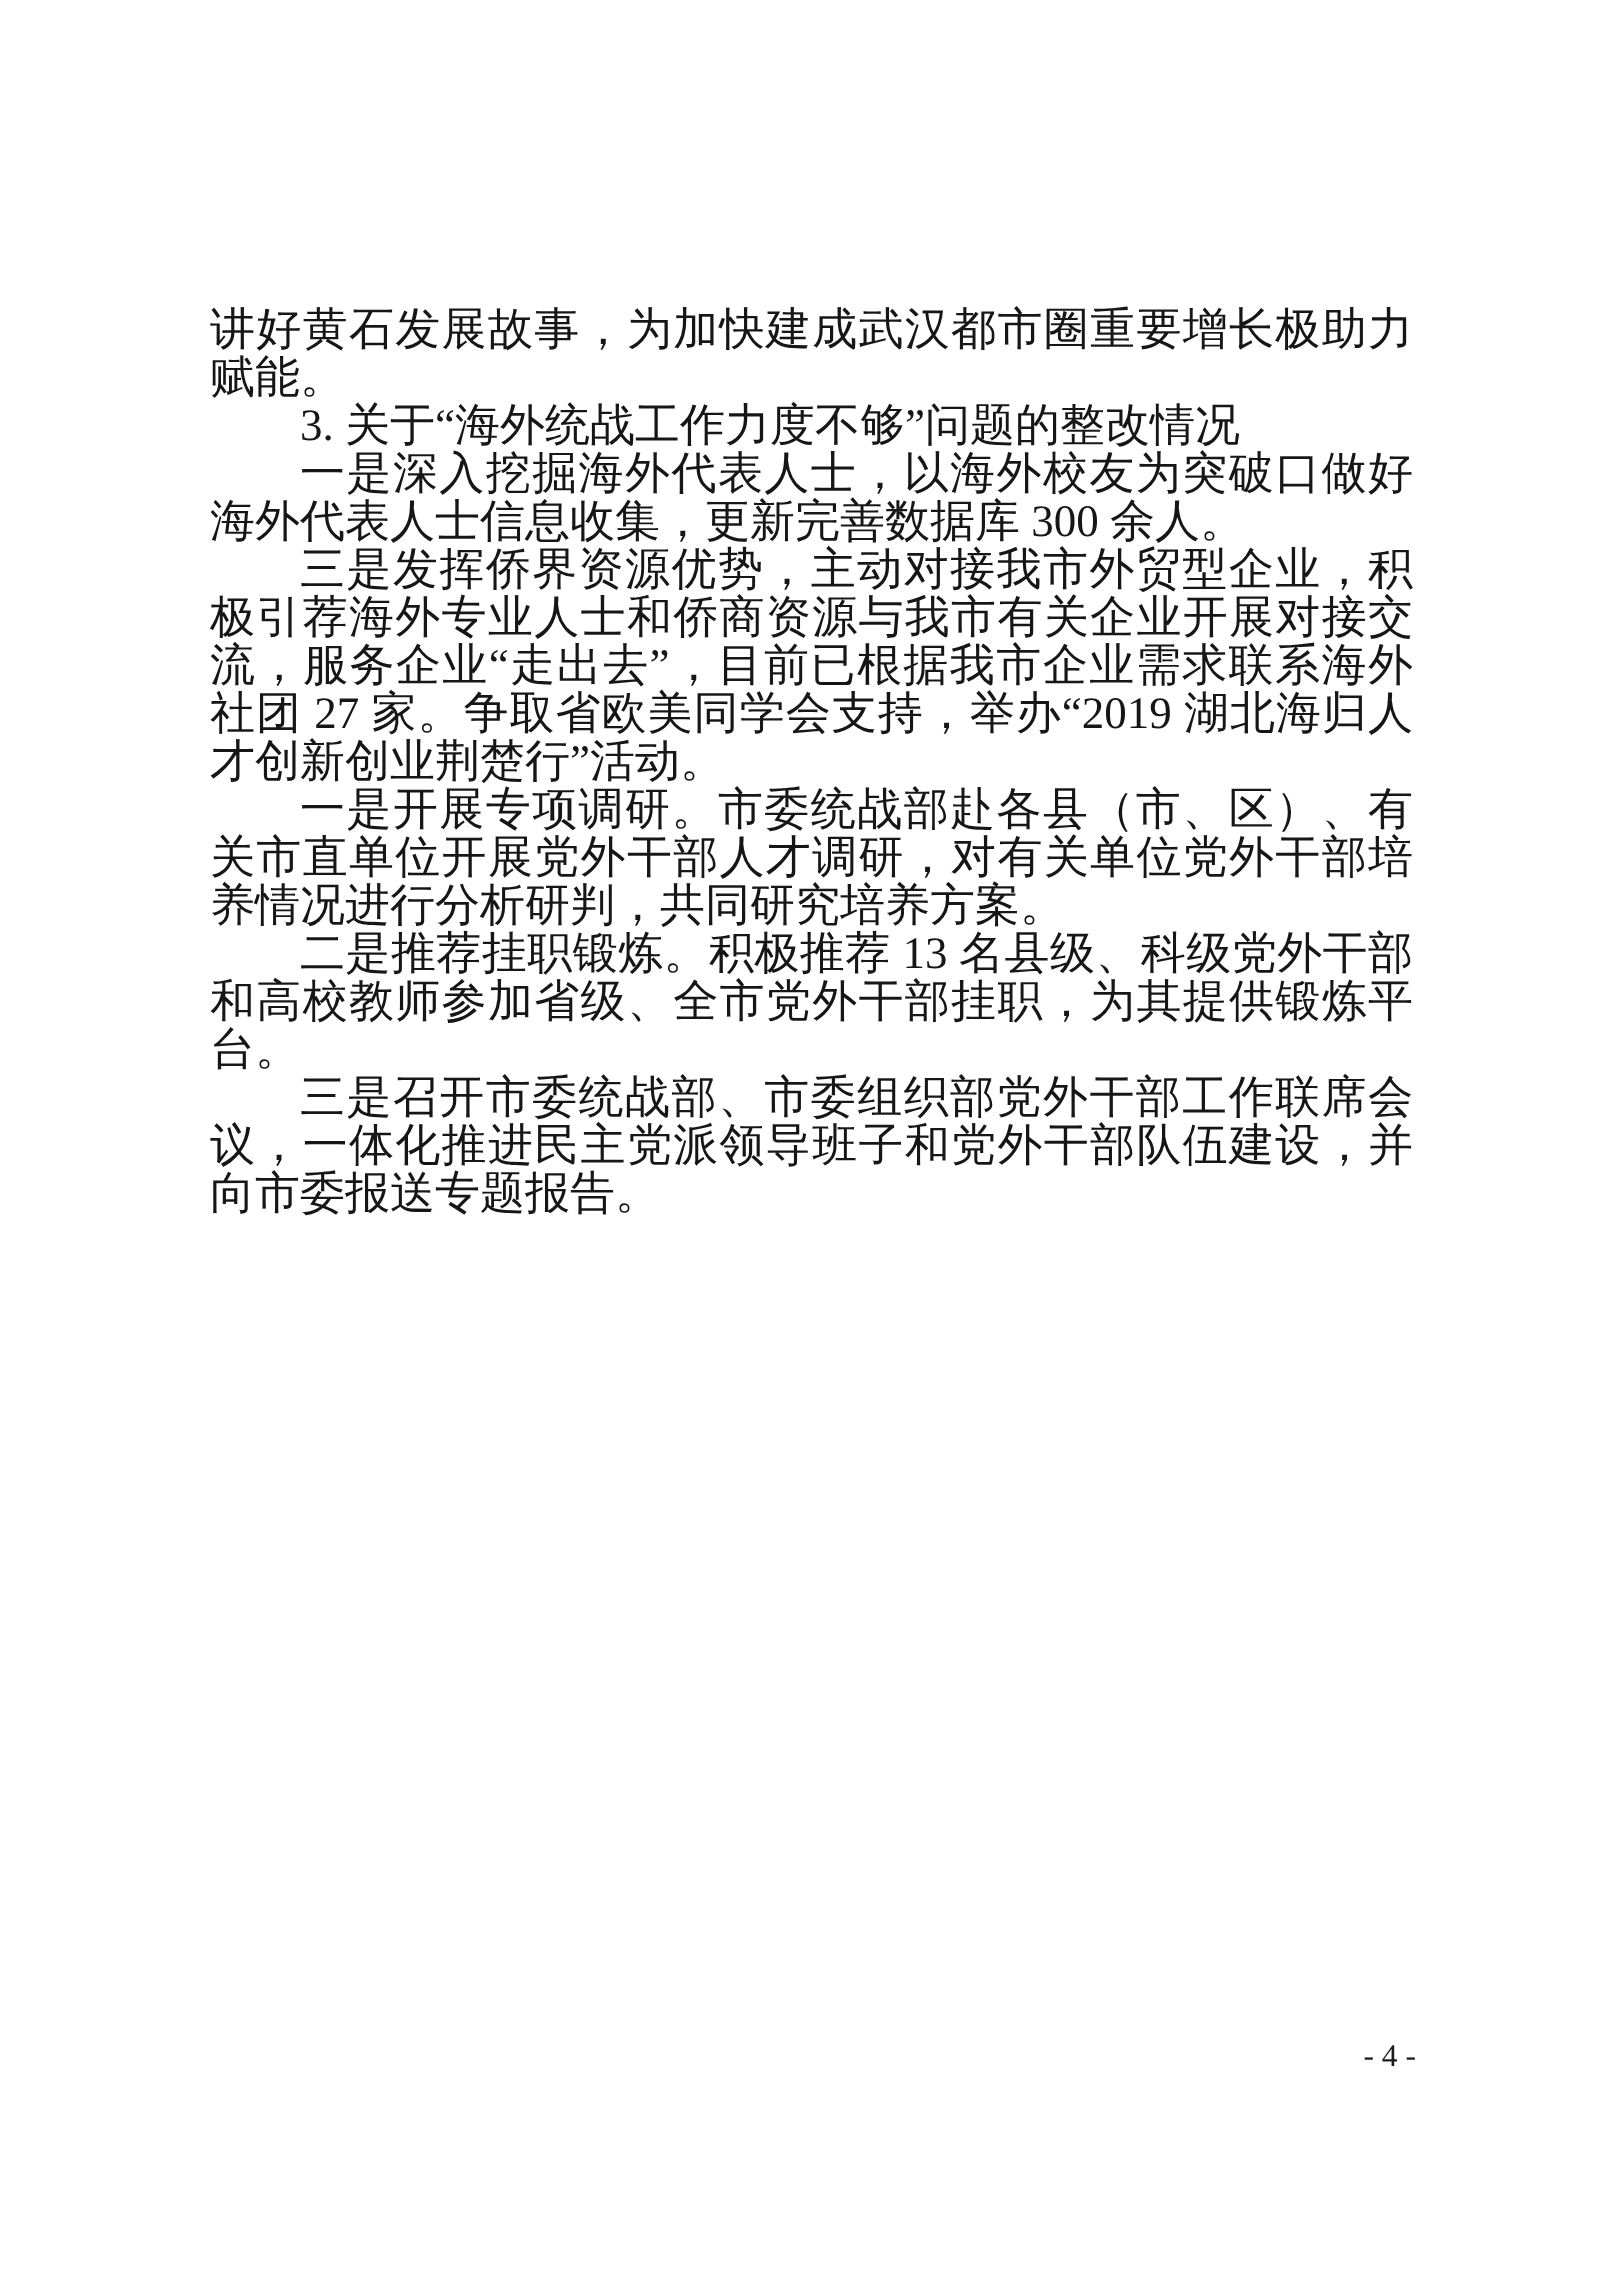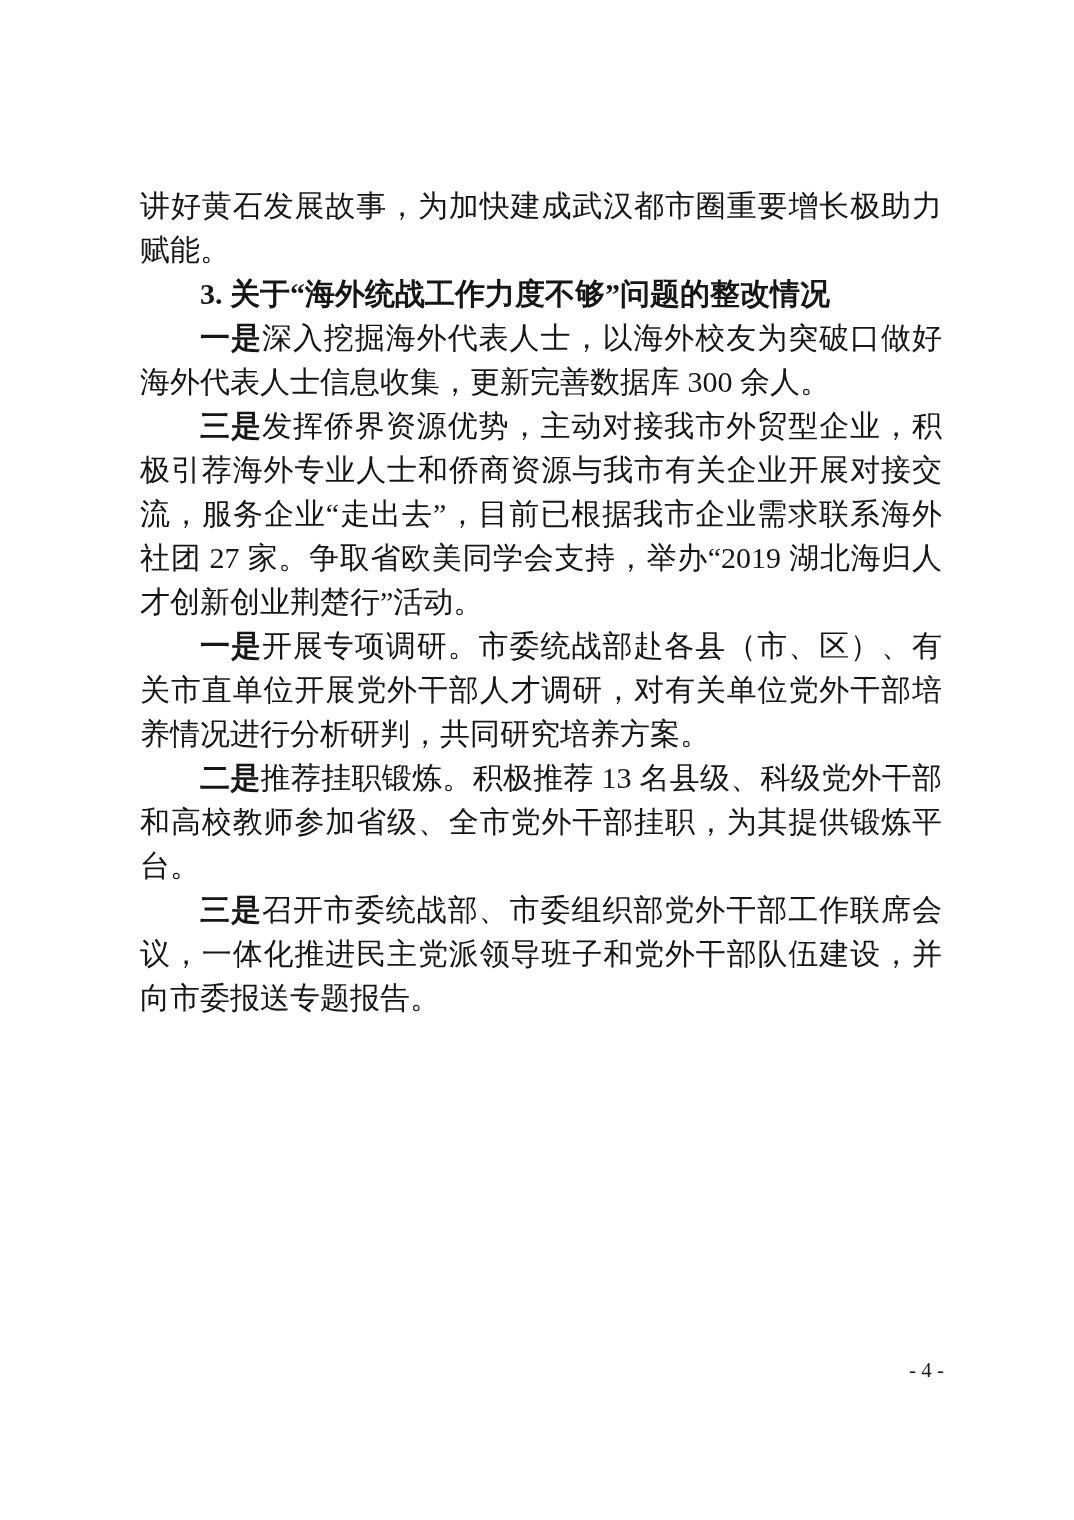--- a/index.html
+++ b/index.html
@@ -12,38 +12,38 @@
     width: 1074px;
     height: 1520px;
     background: #ffffff;
     overflow: hidden;
     font-family: "Liberation Serif", serif;
     color: #161616;
   }
   .content {
     position: absolute;
     left: 140px;
-    top: 184px;
+    top: 204px;
     width: 802px;
     font-size: 30px;
-    line-height: 44px;
+    line-height: 32px;
     text-align: justify;
   }
   .content p {
     margin: 0;
     padding: 0;
   }
   p.indent { text-indent: 2em; }
   p.no-indent { text-indent: 0; }
   p.heading {
-    font-weight: bold;
+    font-weight: normal;
     font-family: "Liberation Serif", serif;
   }
   .lead {
-    font-weight: bold;
+    font-weight: normal;
   }
   .footer {
     position: absolute;
     right: 130px;
     top: 1356px;
     font-size: 21px;
     line-height: 28px;
     color: #1c1c1c;
     font-family: "Liberation Serif", serif;
   }

